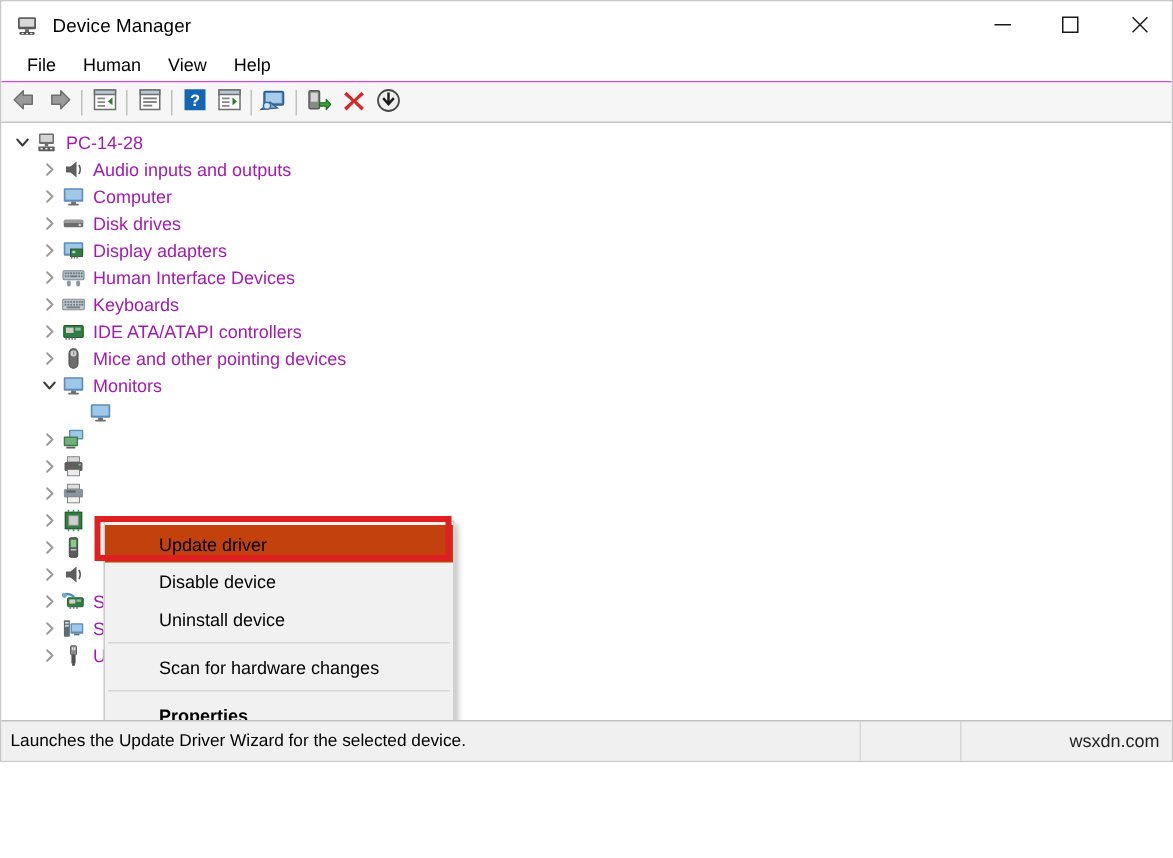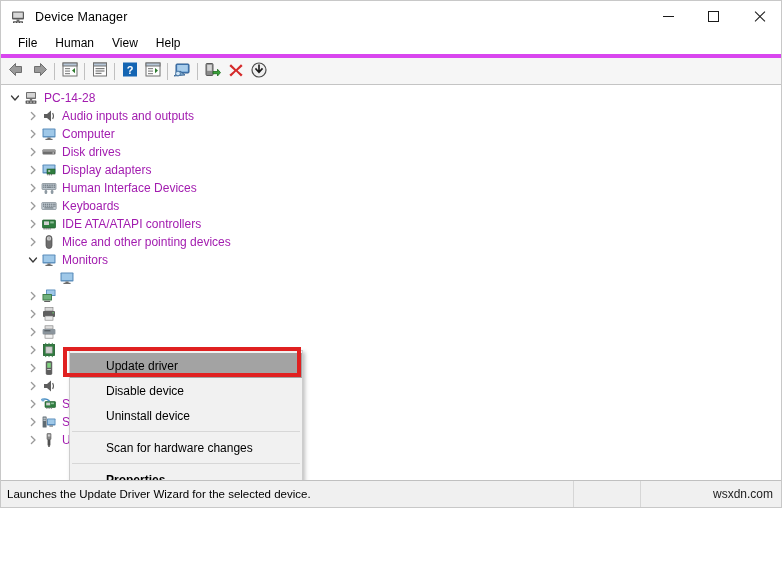--- a/index.html
+++ b/index.html
@@ -92,21 +92,21 @@
   .glyph-close:after { transform: rotate(-45deg); }
 
   
   #menubar {
     height: 22px;
     flex: 0 0 22px;
     display: flex;
     align-items: center;
     padding-left: 8px;
     background: #ffffff;
-    border-bottom: 4px solid #d946ef;
+    border-bottom: 1px solid #d946ef;
   }
   .menu-item {
     padding: 2px 9px;
     font-size: 12px;
     color: #000000;
     cursor: default;
     line-height: 16px;
   }
 
   
@@ -195,21 +195,21 @@
     height: 25px;
     display: flex;
     align-items: center;
     padding-left: 36px;
     color: #000000;
     cursor: default;
     white-space: nowrap;
   }
   .ctx-item.bold { font-weight: bold; }
   .ctx-item.selected {
-    background: #a3a3a3;
+    background: #c2410c;
   }
   .ctx-sep {
     height: 1px;
     background: #d7d7d7;
     margin: 3px 2px 3px 2px;
   }
   #ctx-highlight-box {
     position: absolute;
     left: 62px;
     top: 262px;

